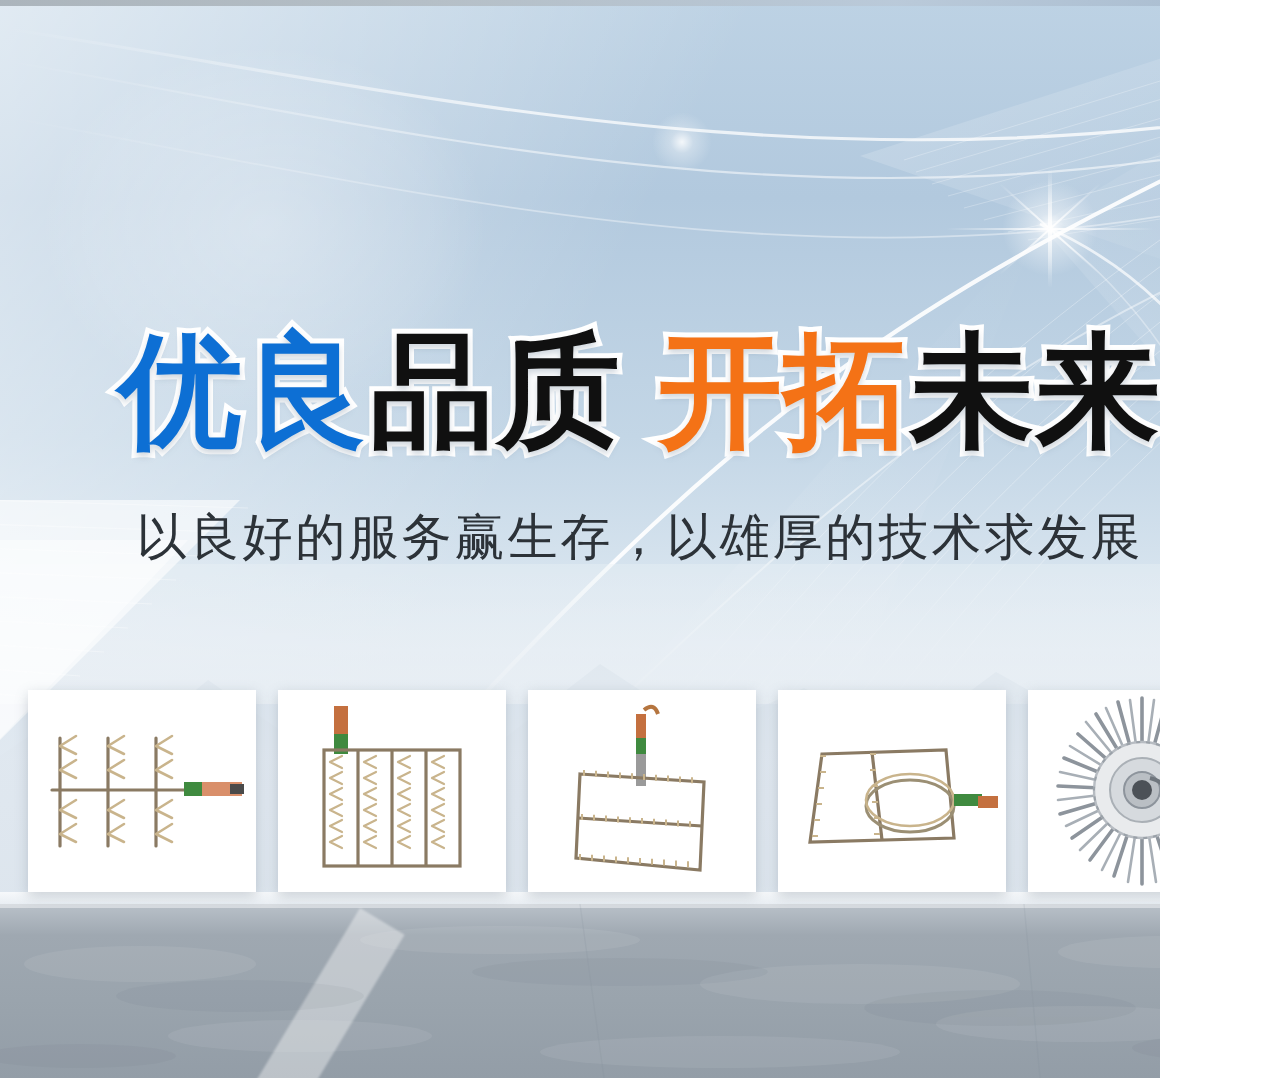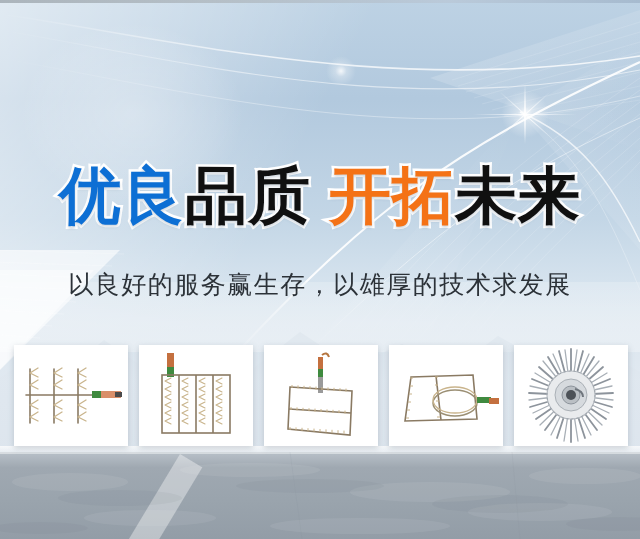--- a/index.html
+++ b/index.html
@@ -1,21 +1,21 @@
 <!DOCTYPE html>
 <html><head>
 <meta charset="utf-8">
 <title>Banner</title>
 <style>
   html,body{margin:0;padding:0;background:#fff;}
   body{font-family:"DejaVu Sans","Liberation Sans",sans-serif;}
 
   .banner{
     position:relative;
-    width:640px;height:539px;
+    width:580px;height:539px;
     overflow:hidden;
     background:#b9cde0;
   }
 
   
   .sky{
     position:absolute;left:0;top:0;width:640px;height:352px;
     background:
       linear-gradient(118deg, rgba(255,255,255,.55) 0%, rgba(255,255,255,0) 46%),
       linear-gradient(to bottom, #bdd2e4 0%, #b2c9de 28%, #c3d6e6 62%, #dde8f1 88%, #eef3f7 100%),
@@ -105,21 +105,21 @@
     letter-spacing:1px;
     white-space:nowrap;
     -webkit-text-stroke:5px #ffffff;
     paint-order:stroke fill;
     text-shadow:0 2px 3px rgba(120,140,160,.35);
   }
   .headline .seg{display:inline-block;}
   .hl-gap{display:inline-block;width:18px;}
 
   .subtitle{
-    position:absolute;left:0;top:268px;width:640px;
+    position:absolute;left:0;top:252px;width:640px;
     text-align:center;
     font-family:"DejaVu Sans","Liberation Sans",sans-serif;
     font-size:25px;
     line-height:34px;
     letter-spacing:1.5px;
     color:#2c3238;
     white-space:nowrap;
   }
 
   

